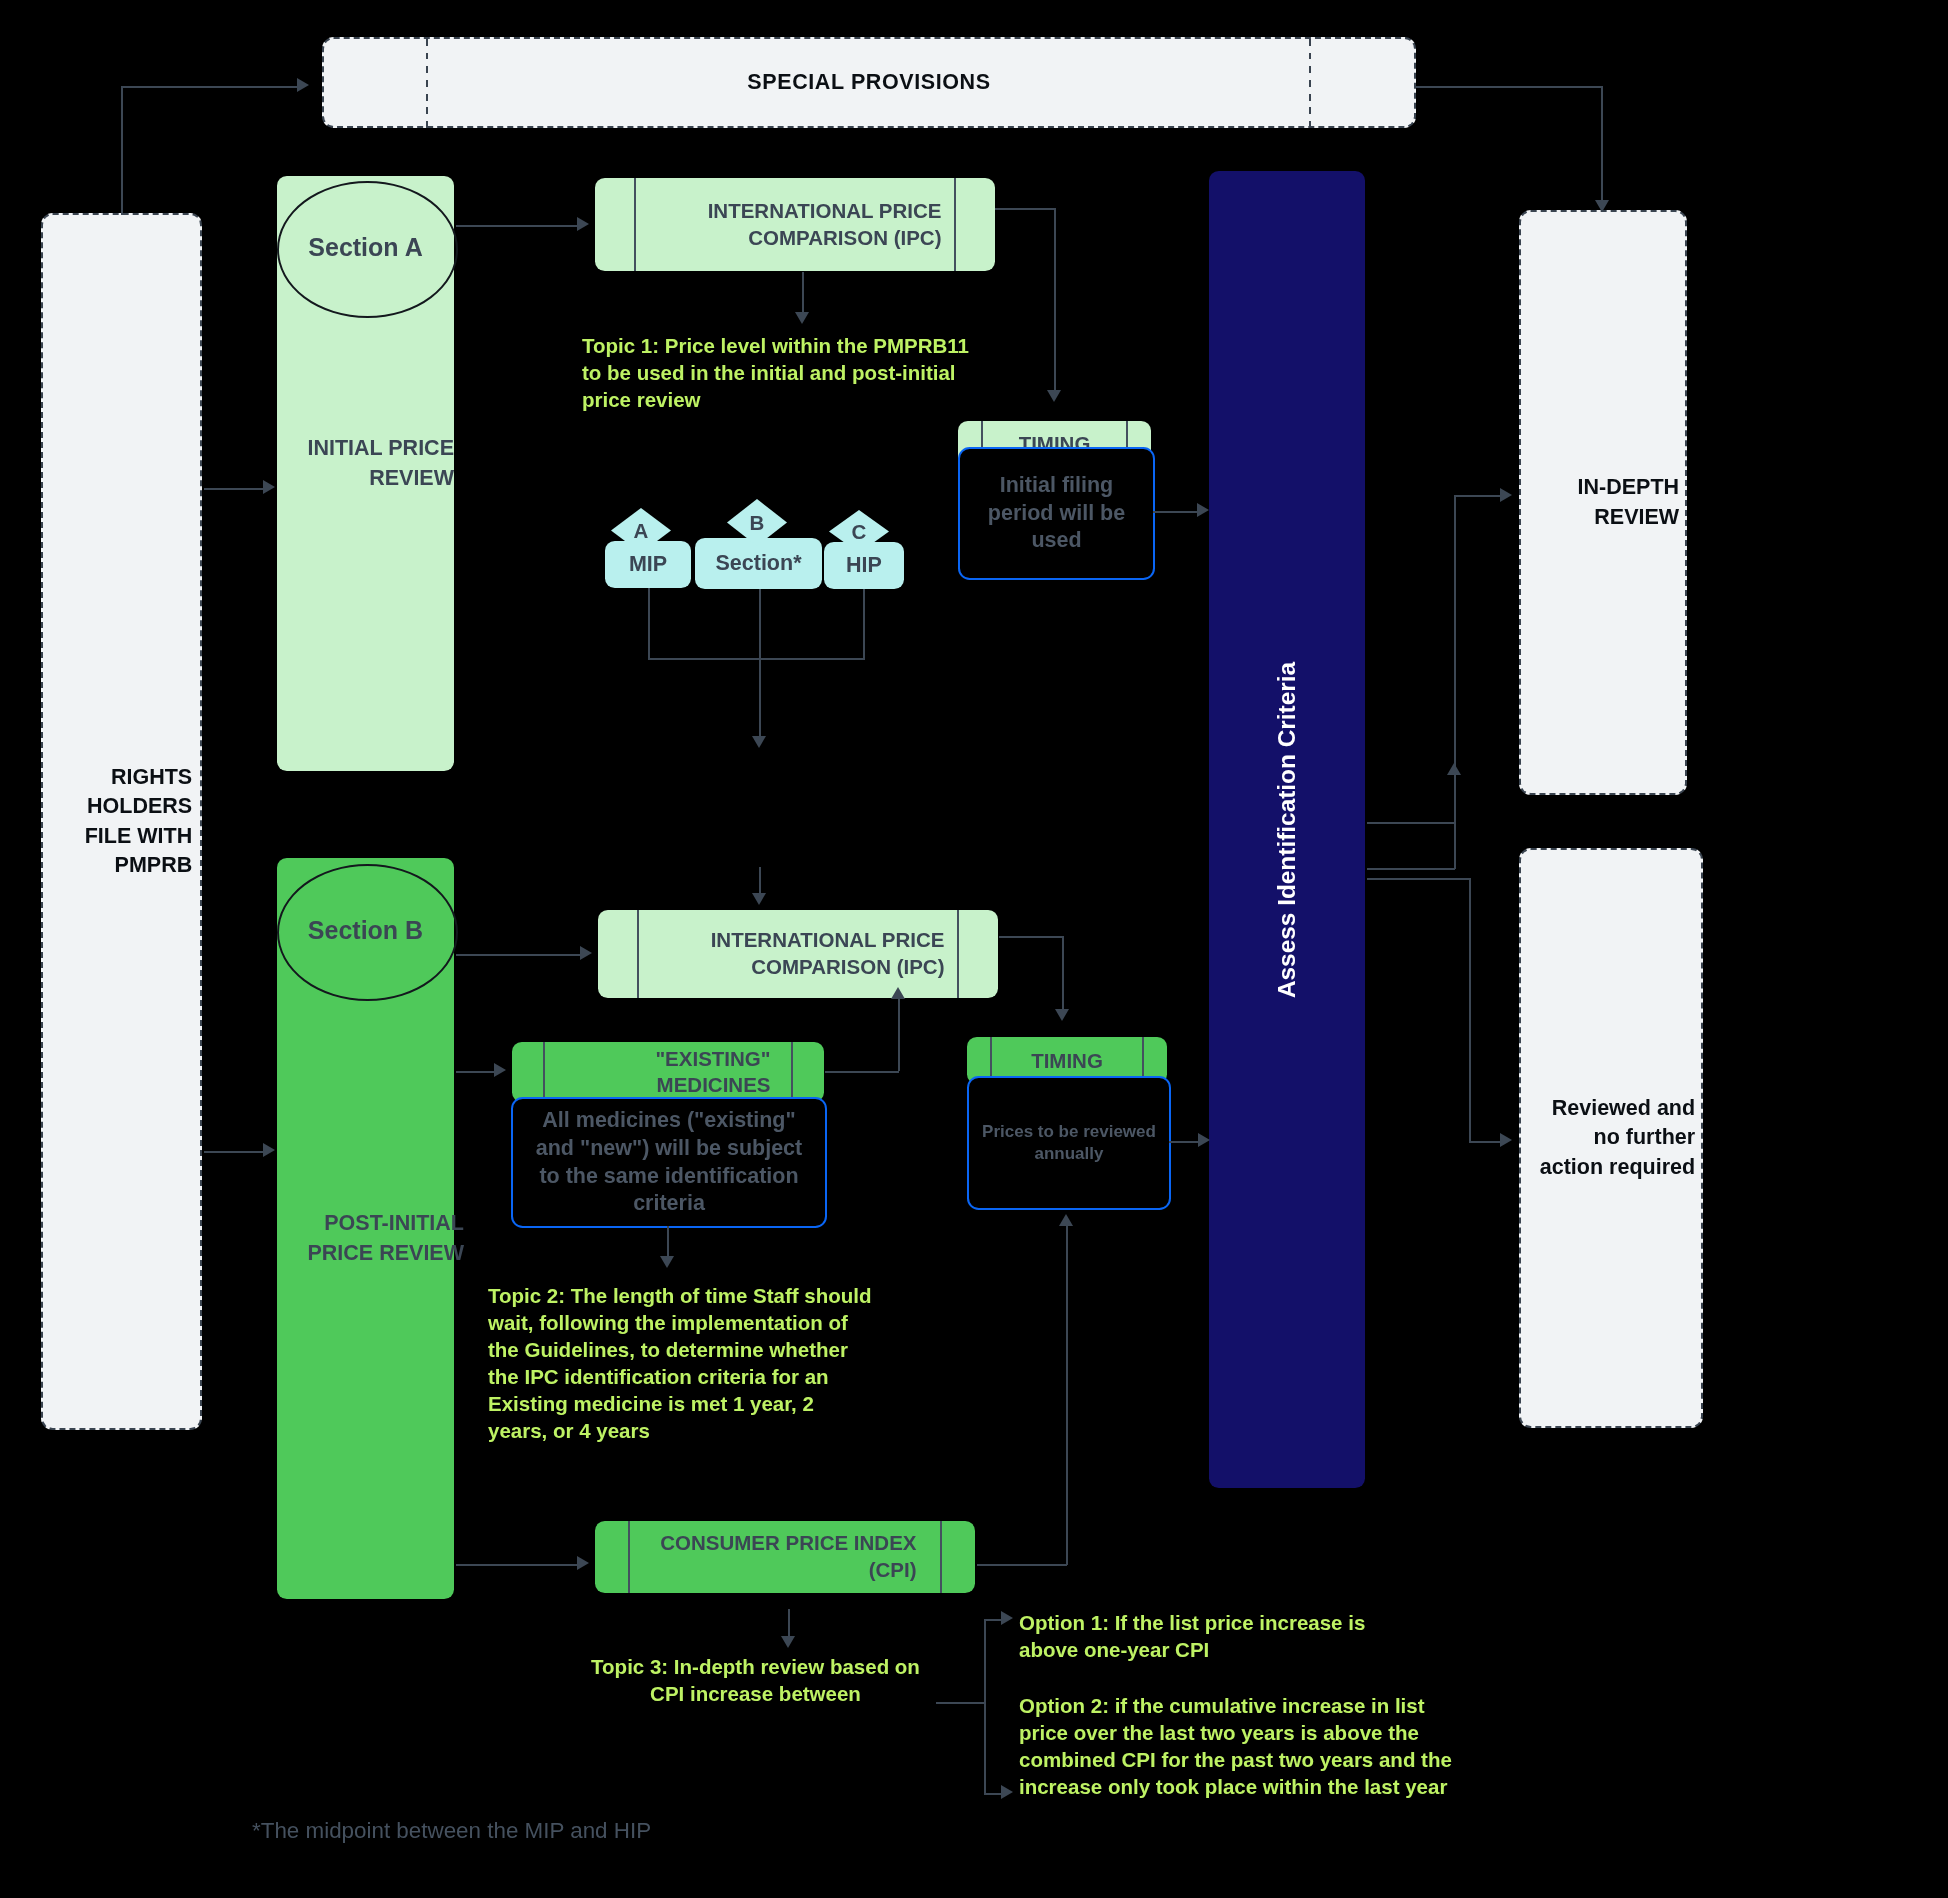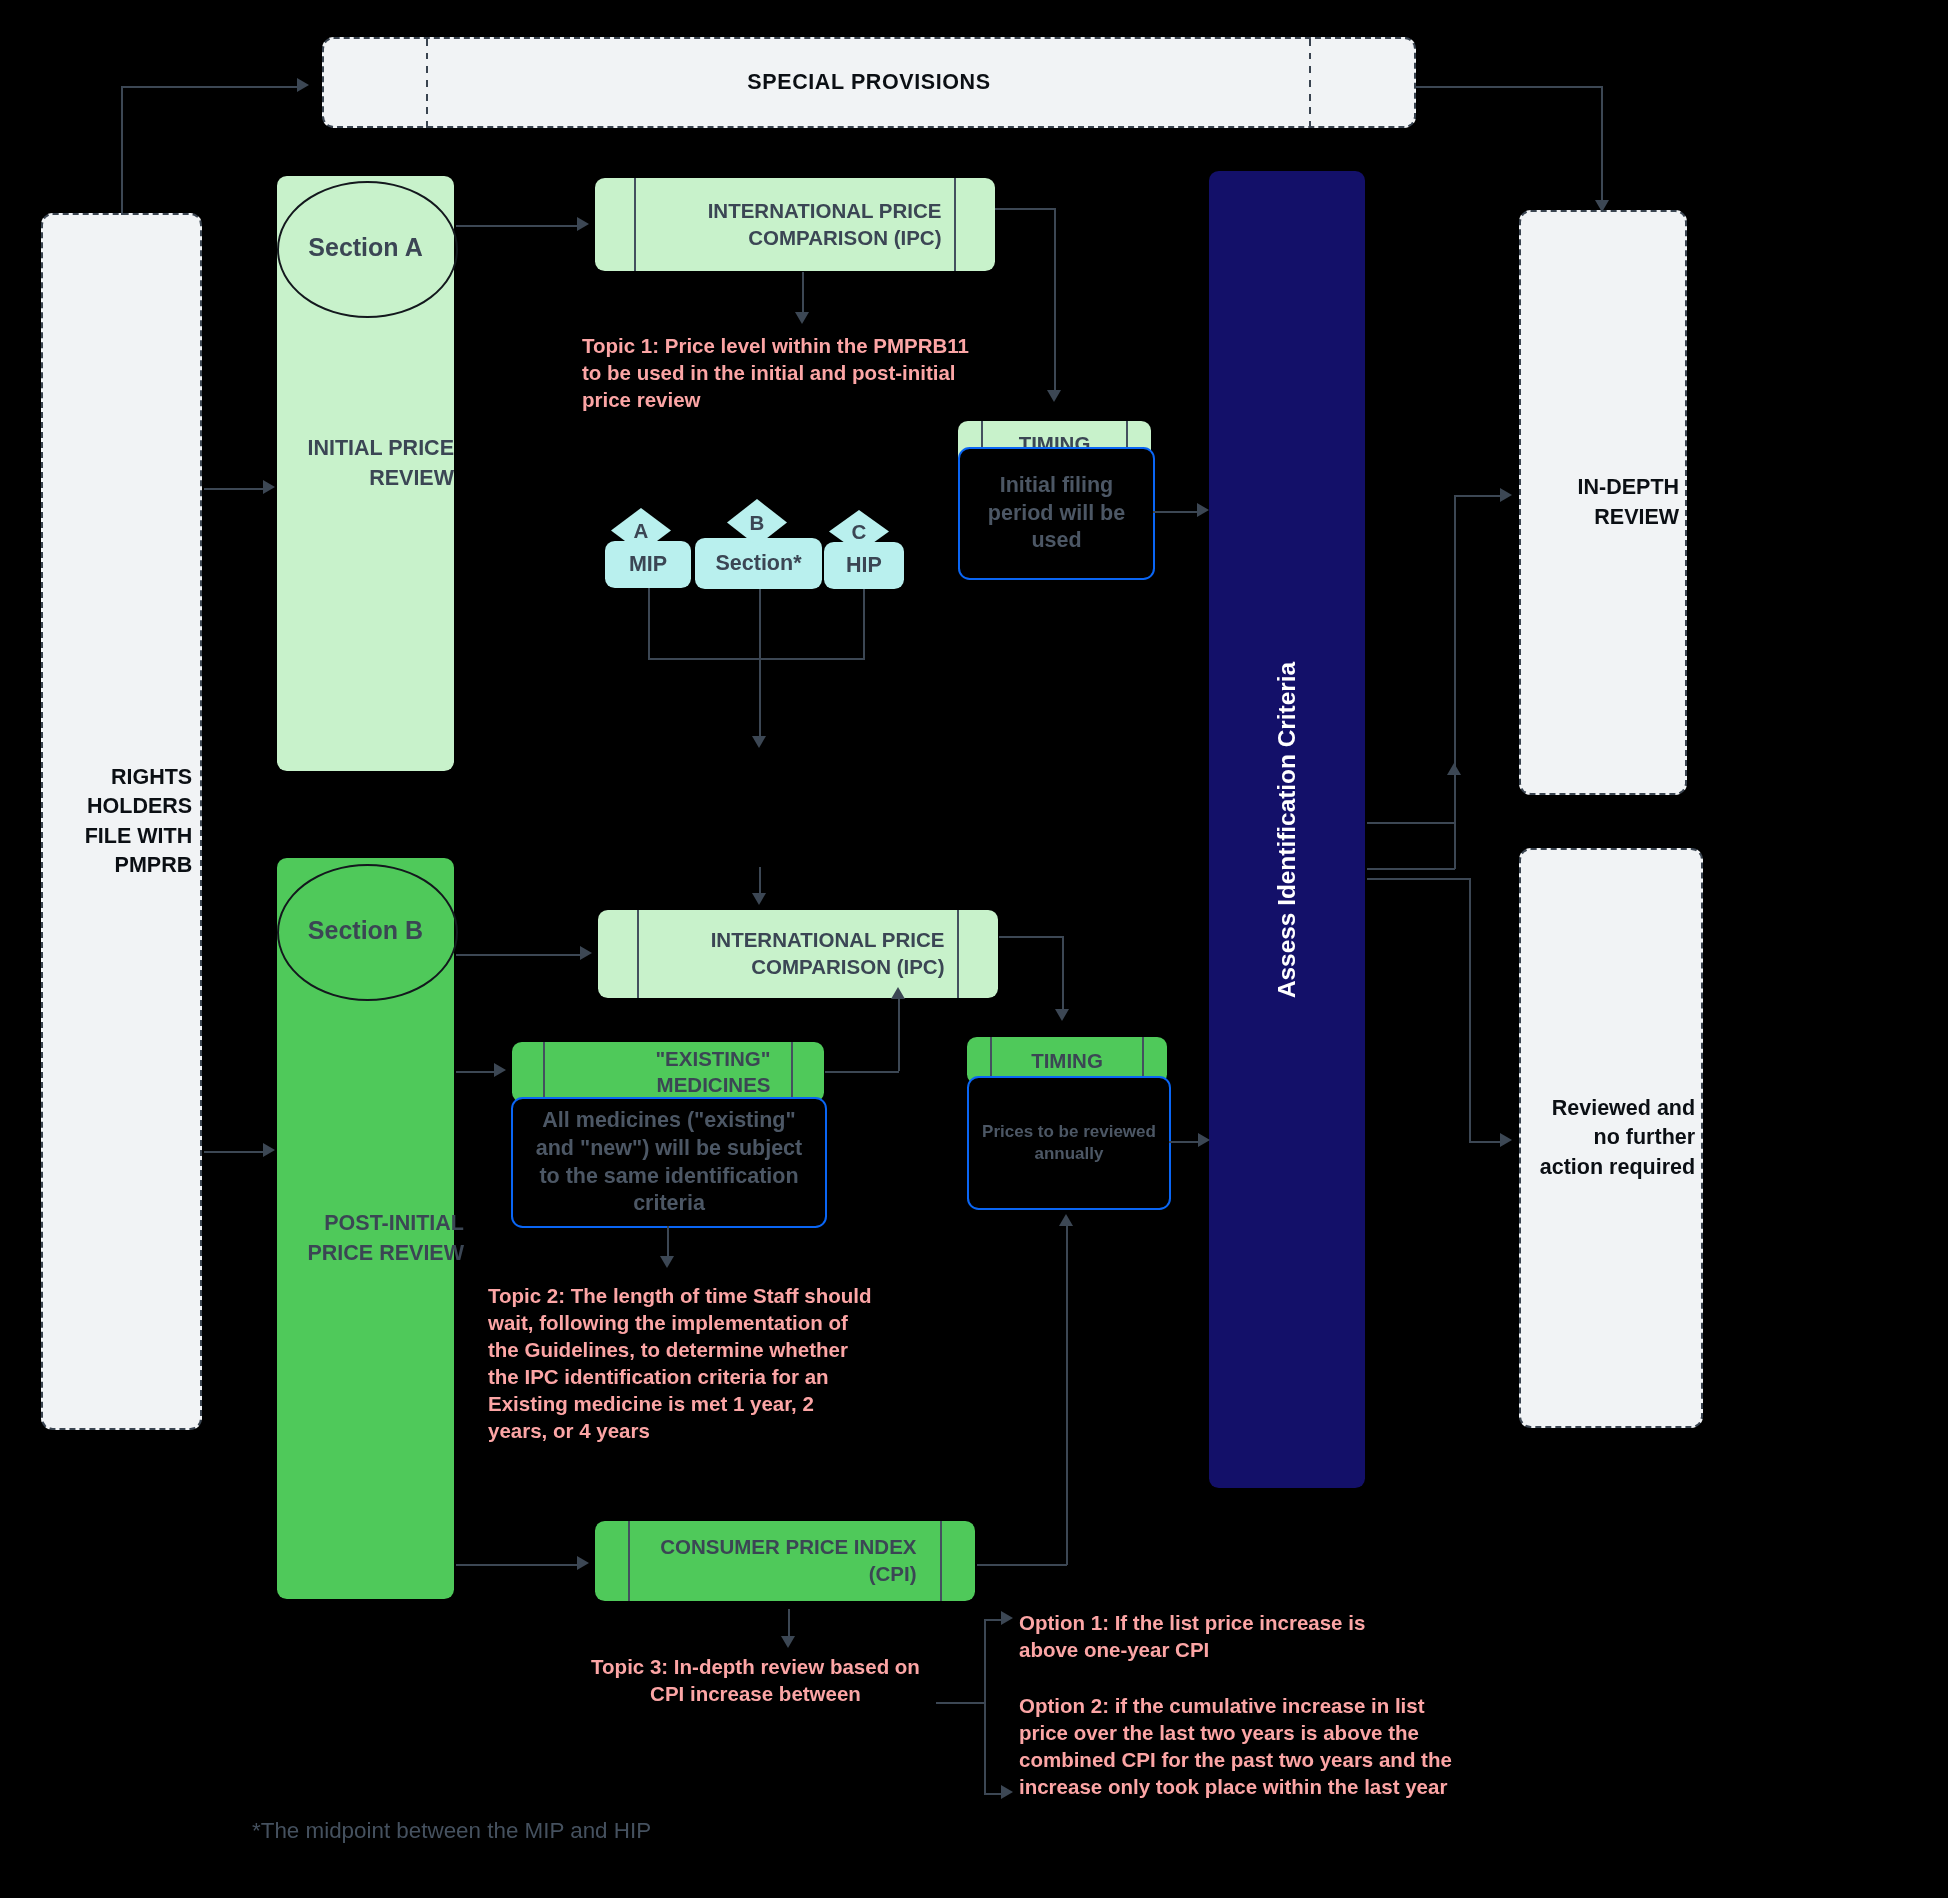--- a/index.html
+++ b/index.html
@@ -64,21 +64,21 @@
   
   .navy{
     background:#131069;border-radius:9.8px;position:absolute;
   }
   .navy span{
     position:absolute;left:50%;top:50%;
     transform:translate(-50%,-50%) rotate(-90deg);
     white-space:nowrap;color:#ffffff;font-weight:bold;font-size:24.4px;
   }
   
-  .ftext{position:absolute;color:#fca5a5;font-weight:bold;line-height:1.32;}
+  .ftext{position:absolute;color:#bef264;font-weight:bold;line-height:1.32;}
   .ftext.thin{font-weight:normal;color:#45515f;}
   
   .ln{position:absolute;background:#3c4754;}
   .lnh{height:2px}
   .lnv{width:2px}
   .ar{position:absolute;width:0;height:0;}
   .ar-r{border-top:7.8px solid transparent;border-bottom:7.8px solid transparent;border-left:12.7px solid #3c4754;}
   .ar-d{border-left:7.8px solid transparent;border-right:7.8px solid transparent;border-top:12.7px solid #3c4754;}
   .ar-u{border-left:7.8px solid transparent;border-right:7.8px solid transparent;border-bottom:12.7px solid #3c4754;}
 </style>
@@ -184,21 +184,21 @@
 
   <div class="proc procB ctr" style="left:967px;top:1037px;width:200px;height:47px;font-size:20.5px;">
     <div class="inner-l" style="left:23.4px"></div>
     <div class="inner-r" style="right:23.4px"></div>
     <span>TIMING</span>
   </div>
   <div class="bluebox" style="left:967px;top:1076px;width:200px;height:130px;font-size:17px;line-height:1.3;">
     <span style="padding:0 9.8px;">Prices to be reviewed annually</span>
   </div>
 
-  <div class="proc procB ctr" style="left:595px;top:1521px;width:380px;height:80px;font-size:20.5px;line-height:1.3;">
+  <div class="proc procB ctr" style="left:595px;top:1521px;width:380px;height:72px;font-size:20.5px;line-height:1.3;">
     <div class="inner-l" style="left:33px"></div>
     <div class="inner-r" style="right:33px"></div>
     <span style="max-width:263px;">CONSUMER PRICE INDEX (CPI)</span>
   </div>
 
   <div class="ftext ctr" style="left:575px;top:1653px;width:361px;font-size:20.5px;text-align:center;display:block;">
     <span>Topic 3: In-depth review based on CPI increase between</span>
   </div>
 
   <div class="navy" style="left:1209px;top:171px;width:156px;height:1317px;">

